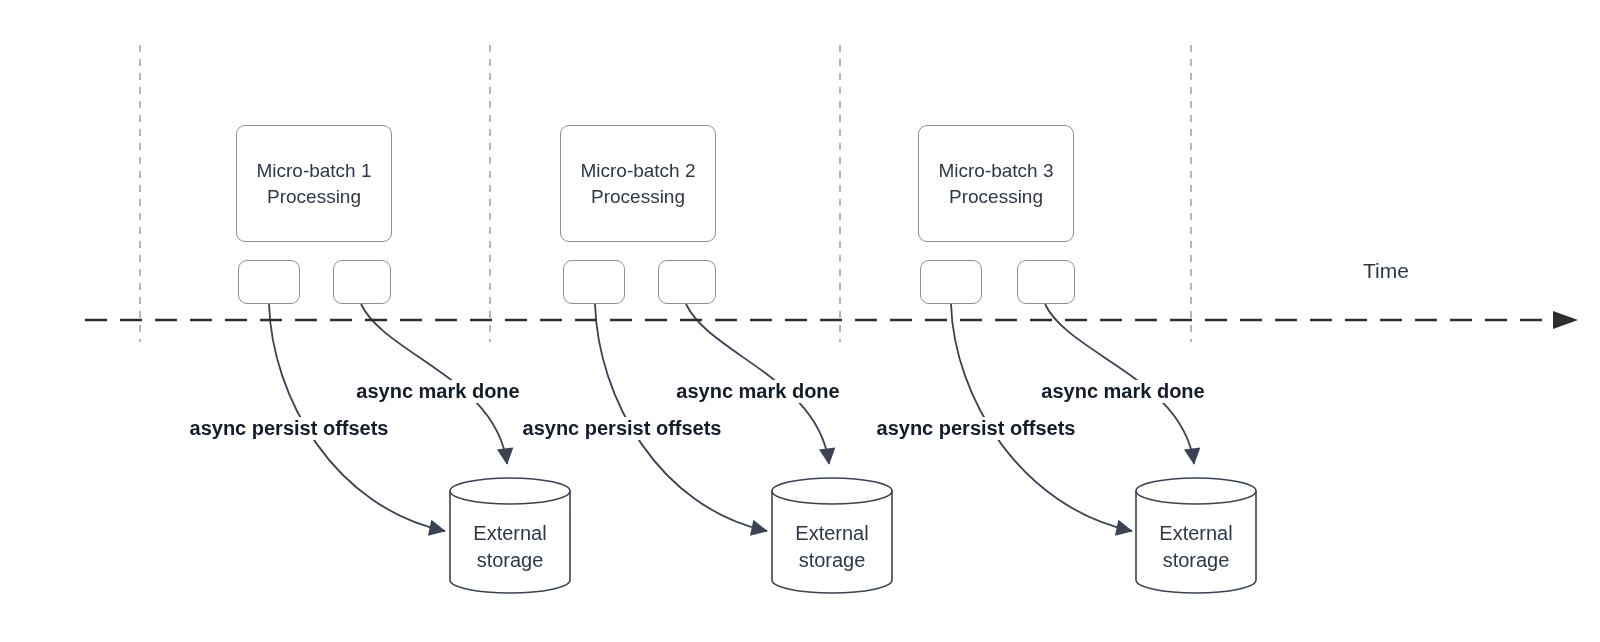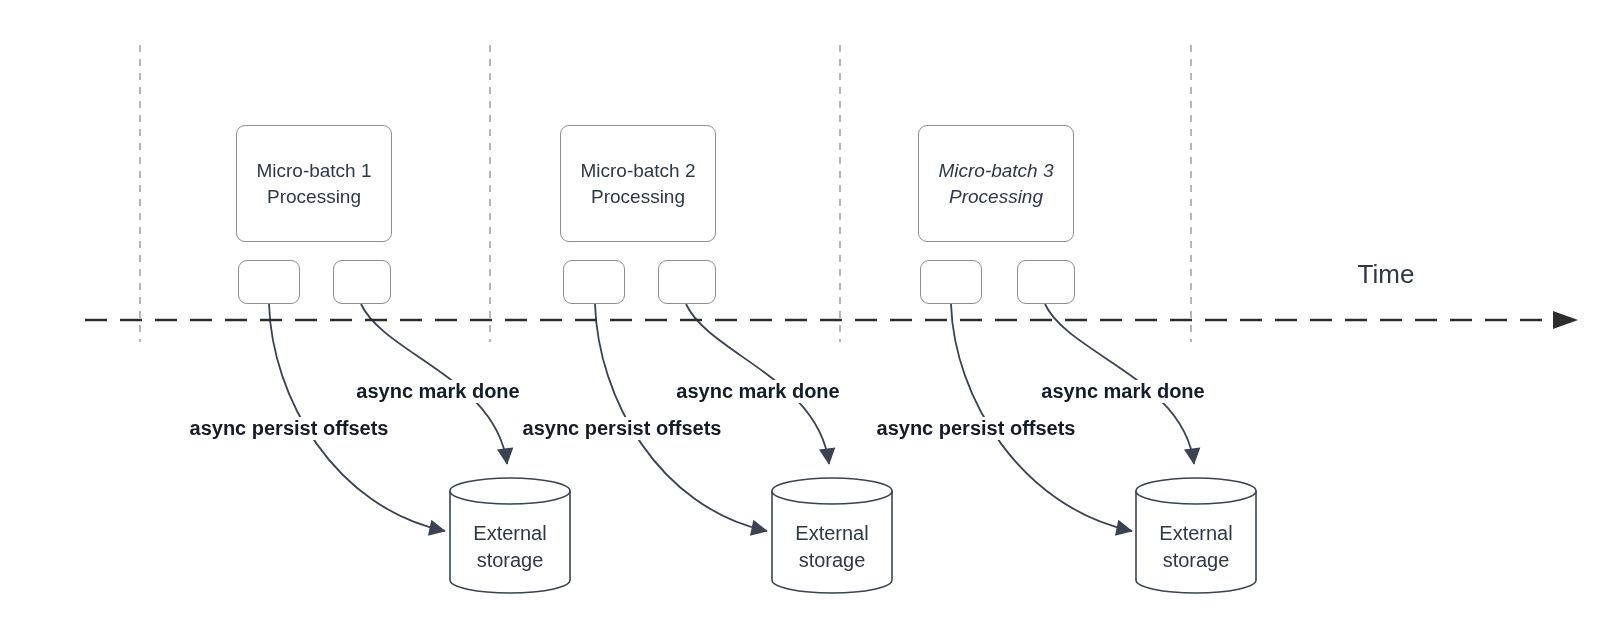--- a/index.html
+++ b/index.html
@@ -49,21 +49,21 @@
     width:120px;height:66px;top:514px;
     display:flex;flex-direction:column;align-items:center;justify-content:center;
     color:var(--body-text);
     font-size:20px;line-height:27px;
     text-align:center;
   }
   .time-label{
     position:absolute;
     left:1386px;top:259px;
     transform:translateX(-50%);
-    font-size:26px;
+    font-size:21px;
     color:var(--body-text);
   }
   svg .guide{stroke:var(--guide-color);stroke-width:2;stroke-dasharray:7 7;fill:none;}
   svg .axis{stroke:var(--timeline-color);stroke-width:2.4;stroke-dasharray:22 13;fill:none;}
   svg .axis-head{fill:var(--timeline-color);stroke:none;}
   svg .flow{stroke:var(--shape-stroke);stroke-width:1.8;fill:none;}
   svg .cyl{stroke:var(--shape-stroke);stroke-width:1.6;fill:#fff;}
   svg .cyl-arc{stroke:var(--shape-stroke);stroke-width:1.6;fill:none;}
 </style>
 </head>
@@ -128,21 +128,21 @@
   </div>
   <div class="node-box small-box a" style="left:563px;"></div>
   <div class="node-box small-box b" style="left:658px;"></div>
   <div class="arrow-label" style="left:622px;top:417px;">async persist offsets</div>
   <div class="arrow-label" style="left:758px;top:380px;">async mark done</div>
   <div class="storage-label" style="left:772px;">
     <span>External</span>
     <span>storage</span>
   </div>
 
-  <div class="node-box main-box" style="left:918px;font-style:italic;">
+  <div class="node-box main-box" style="left:918px;">
     <span>Micro-batch 3</span>
     <span>Processing</span>
   </div>
   <div class="node-box small-box a" style="left:920px;"></div>
   <div class="node-box small-box b" style="left:1017px;"></div>
   <div class="arrow-label" style="left:976px;top:417px;">async persist offsets</div>
   <div class="arrow-label" style="left:1123px;top:380px;">async mark done</div>
   <div class="storage-label" style="left:1136px;">
     <span>External</span>
     <span>storage</span>

